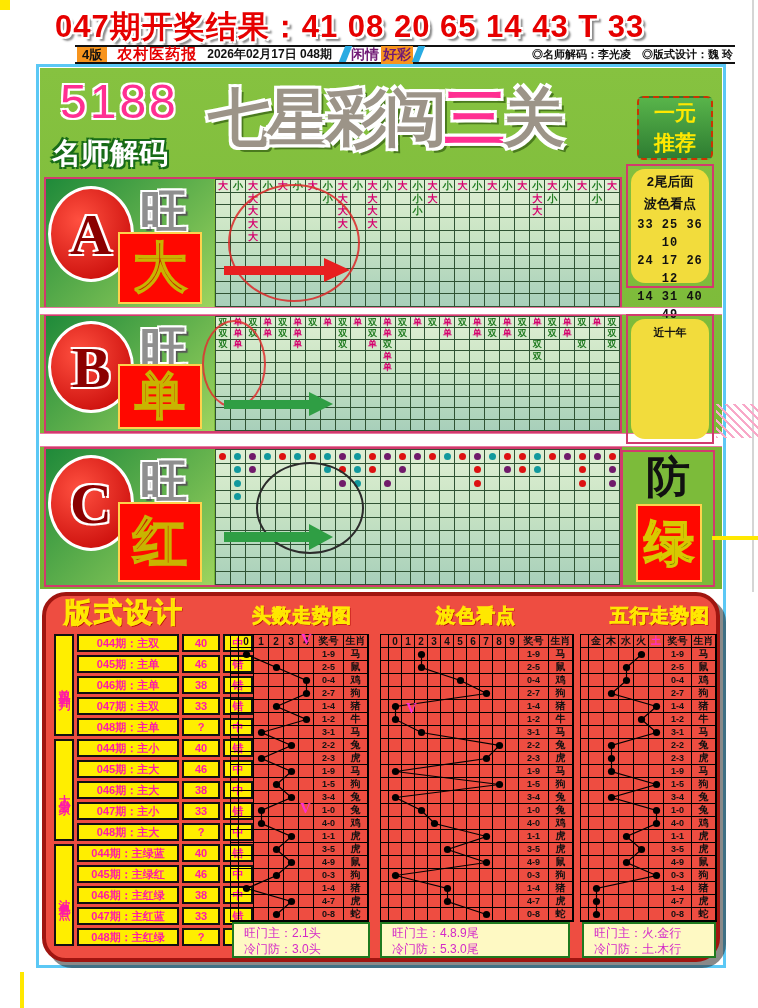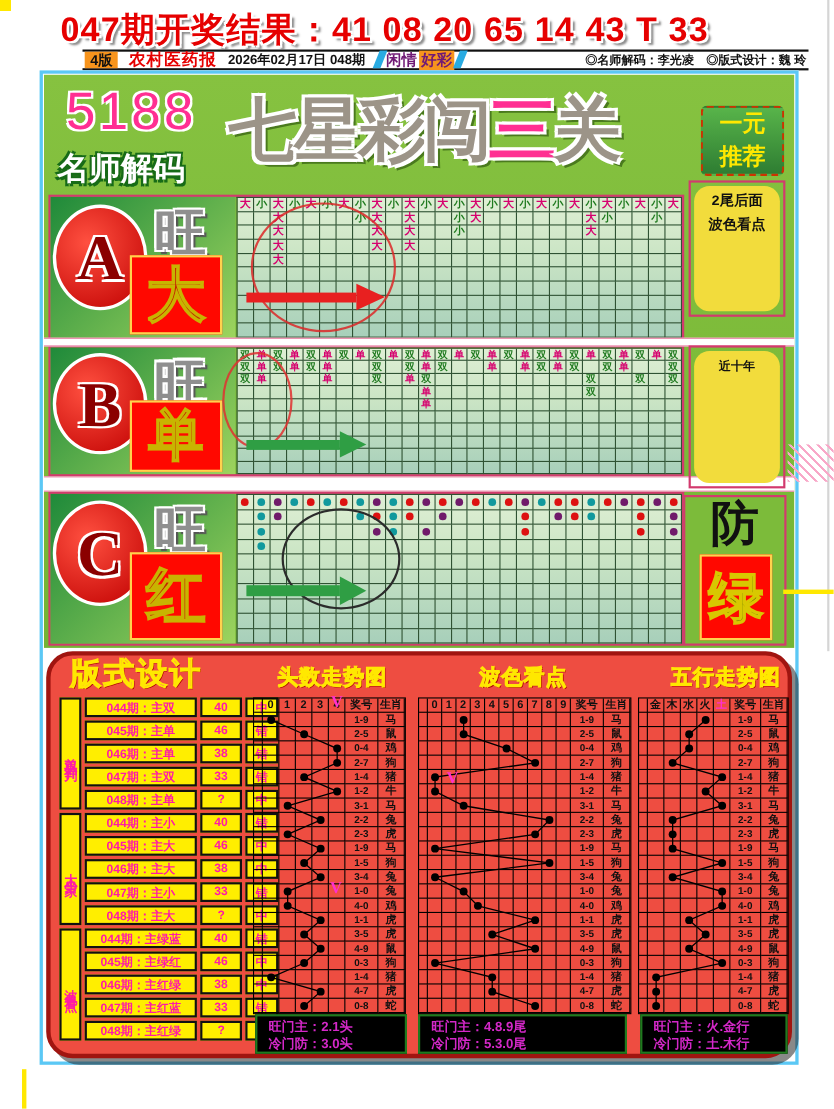--- a/index.html
+++ b/index.html
@@ -76,21 +76,21 @@
   .ctitle { font-size:19px; letter-spacing:1px;}
   #lh-table { left:54px; top:634px; display:grid; grid-template-columns:20px 102px 38px 30px; gap:3px;}
   .tcell { background:#ffee00; border:2px solid #111; color:#ff1aa6; font-weight:bold; font-size:11px;
     display:flex; align-items:center; justify-content:center; height:18px; white-space:nowrap;}
   .tgroup { grid-row:span 5; height:auto; writing-mode:vertical-rl; letter-spacing:3px; font-size:12px; padding:2px 0;}
   .chart { border:1px solid #000; display:grid; position:absolute;}
   .ccell { border-right:1px solid #000; border-bottom:1px solid #000; display:flex; align-items:center; justify-content:center;
     color:#111; font-weight:bold;}
   .chead { font-size:10px; } .cjh { font-size:9px; } .csx { font-size:10px; }
   .csvg { position:absolute; left:0; top:0; pointer-events:none;}
-  .tipbox { background:#000000; border:2px solid #1f7a1f; color:#d428c8; font-weight:bold; font-size:12px; line-height:16px; padding:1px 0 0 10px;}
+  .tipbox { background:#fef9c3; border:2px solid #1f7a1f; color:#d428c8; font-weight:normal; font-size:12px; line-height:16px; padding:1px 0 0 10px;}
 
   
   #hatch { left:716px; top:404px; width:42px; height:34px;
     background:repeating-linear-gradient(45deg,#f8a8c8 0 2px,transparent 2px 6px);}
   #yline { left:712px; top:536px; width:46px; height:4px; background:#ffe800;}
   #ytick { left:20px; top:972px; width:4px; height:36px; background:#ffe800;}
   #grayline { left:752px; top:0; width:2px; height:592px; background:#d5d5d5;}
 </style>
 </head>
 <body>
@@ -1056,20 +1056,26 @@
     <div class="gcell"></div>
   </div>
 
 <div class="abs strip" style="top:307px;height:8px;"></div>
 <div class="abs strip" style="top:433px;height:14px;"></div>
 
 <div class="abs ybox-outer" style="left:626px;top:164px;width:88px;height:124px;font-family:Liberation Mono, monospace;">
   <div class="ybox">
     <div class="t">2尾后面</div>
     <div class="t">波色看点</div>
+    <div class="nums" id="tip-numbers">
+        <div>33 25 36 10</div>
+        <div>24 17 26 12</div>
+        <div>14 31 40 49</div>
+        <div>28 43 04 34</div>
+      </div>
   </div>
 </div>
 <div class="abs ybox-outer" style="left:626px;top:314px;width:88px;height:130px;">
   <div class="ybox">
     <div style="font-size:11px;font-weight:bold;color:#111;margin-top:6px;">近十年</div>
   </div>
 </div>
 <div class="abs" id="fang-panel">
   <div id="fang-char">防</div>
   <div id="lv-box" class="redbox">

